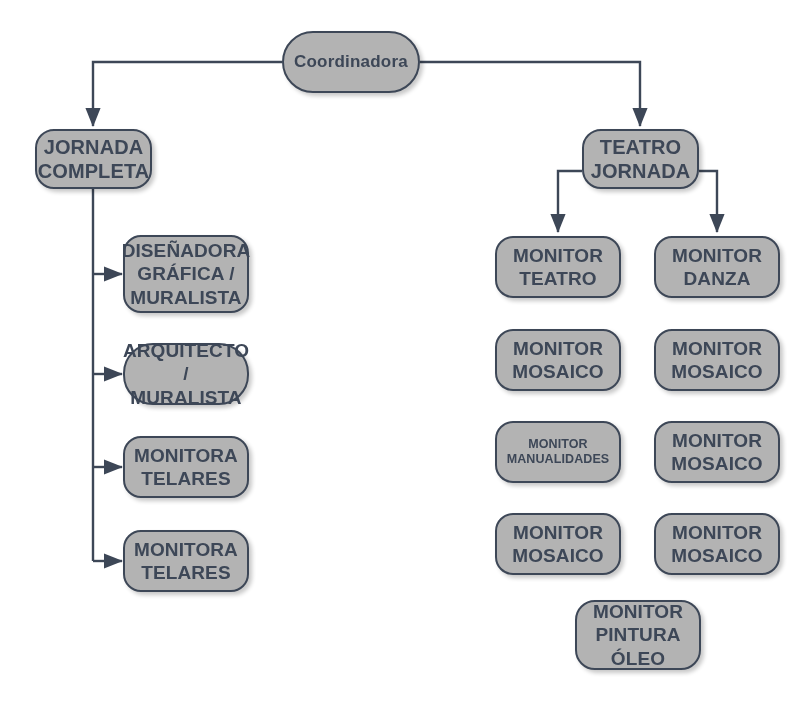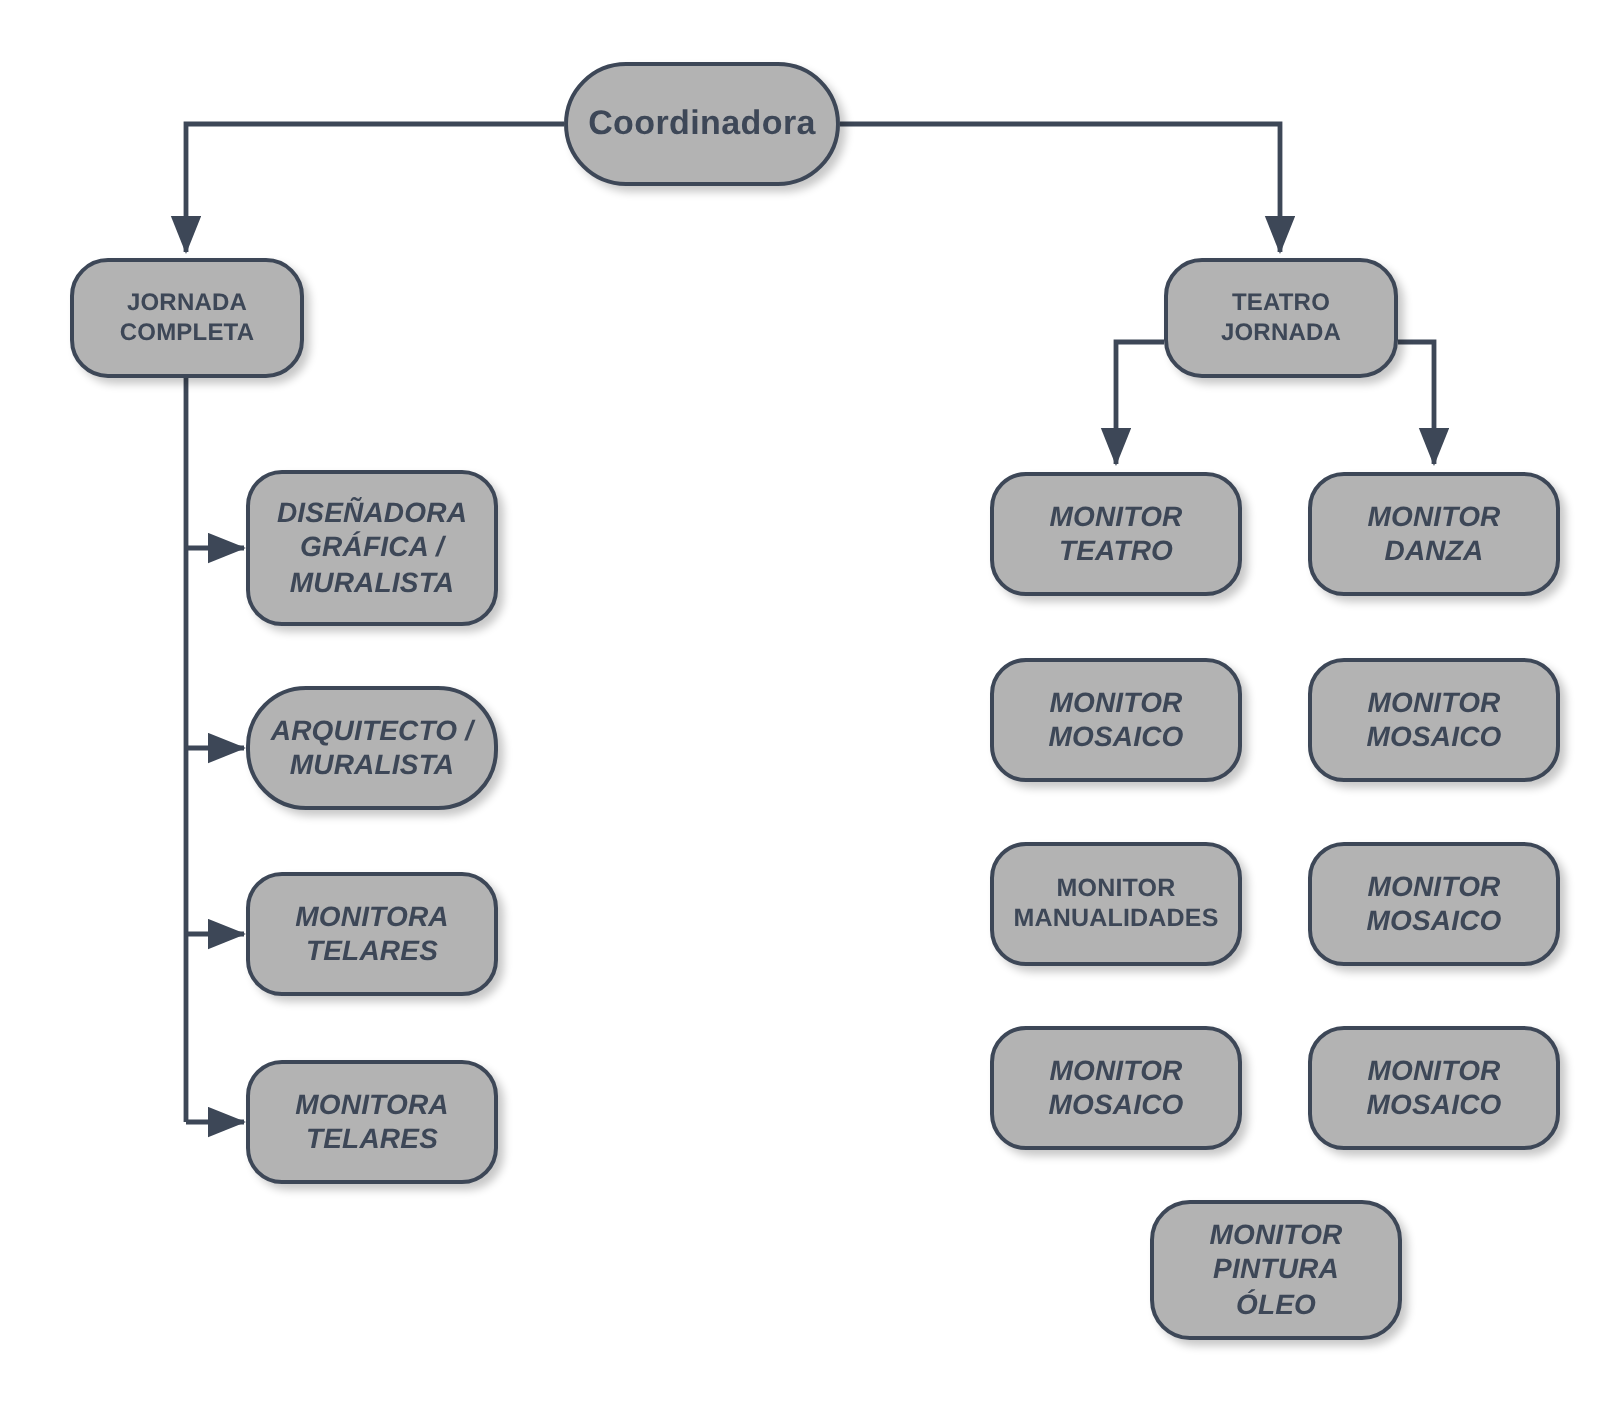--- a/index.html
+++ b/index.html
@@ -39,25 +39,24 @@
     box-shadow: 3px 3px 4px rgba(0,0,0,0.22);
     white-space: pre-line;
     z-index: 2;
   }
   .node.root {
     font-weight: bold;
     font-size: 17px;
     letter-spacing: 0.2px;
   }
   .node.level1 {
-    font-size: 12px;
+    font-size: 20px;
   }
   .node.leaf {
-    font-size: 14px;
-    font-style: italic;
+    font-size: 19px;
   }
   .node.leaf-small {
     font-size: 12.5px;
   }
 </style>
 </head>
 <body>
 
 <div id="canvas">
 

